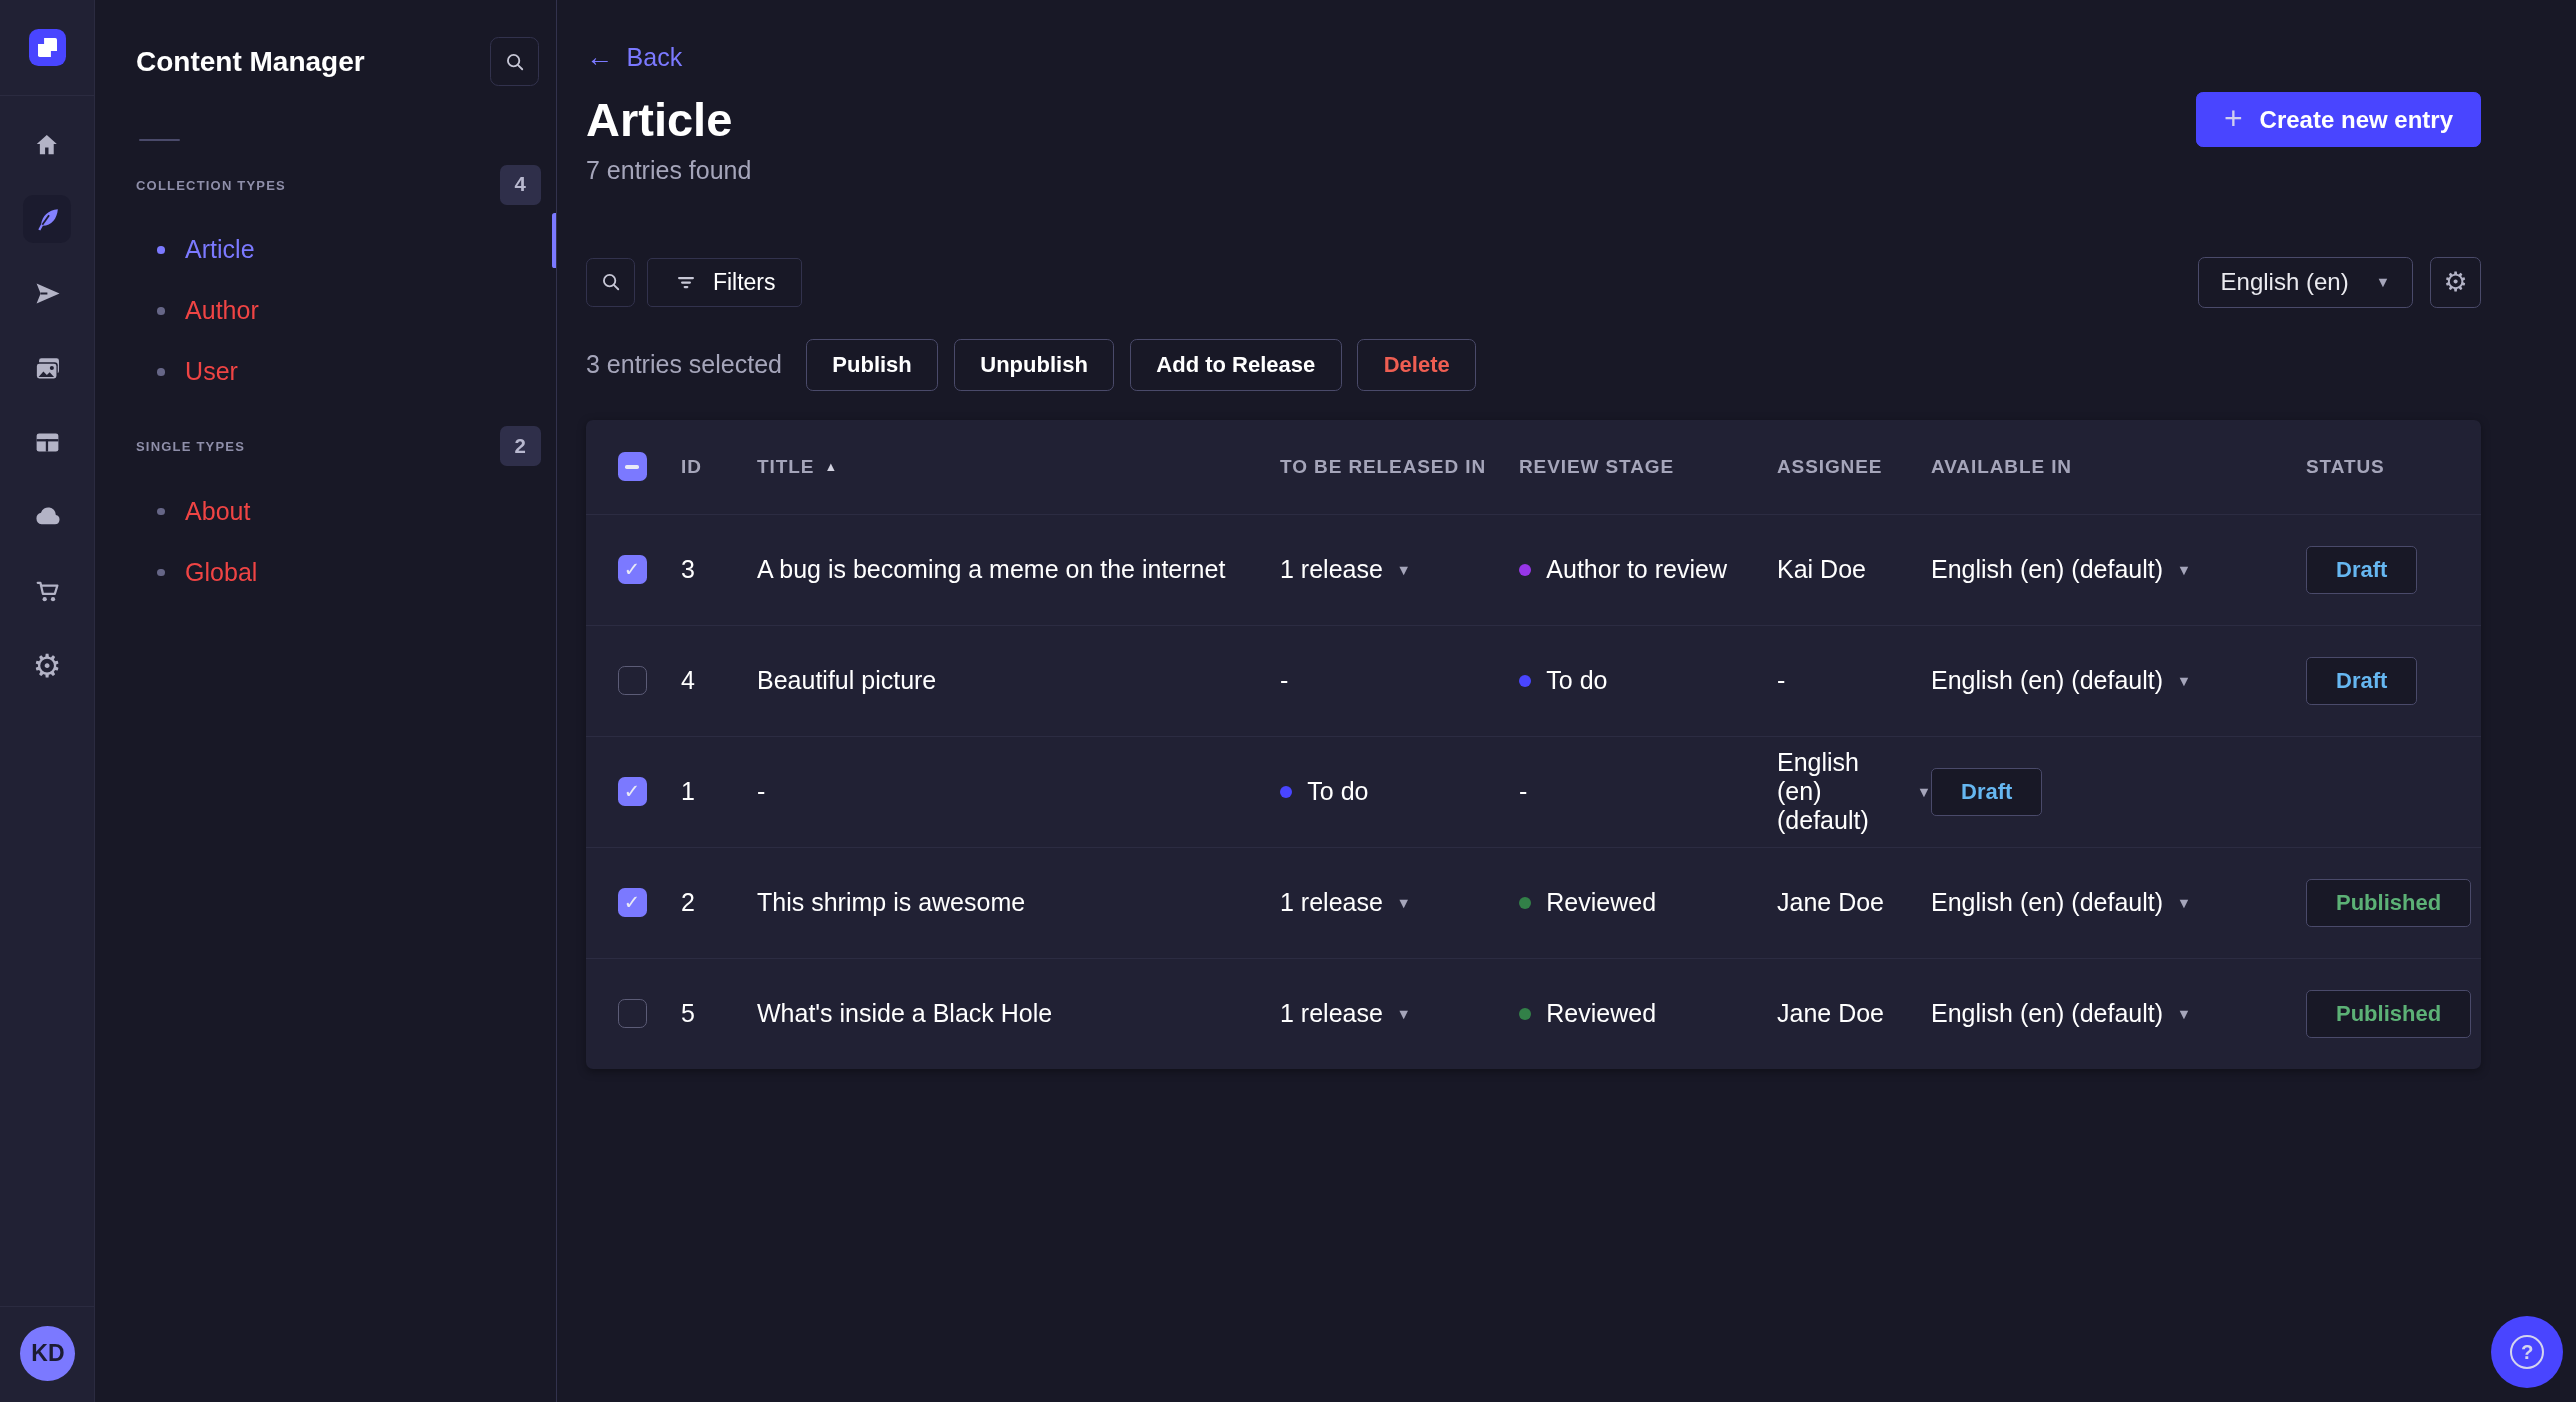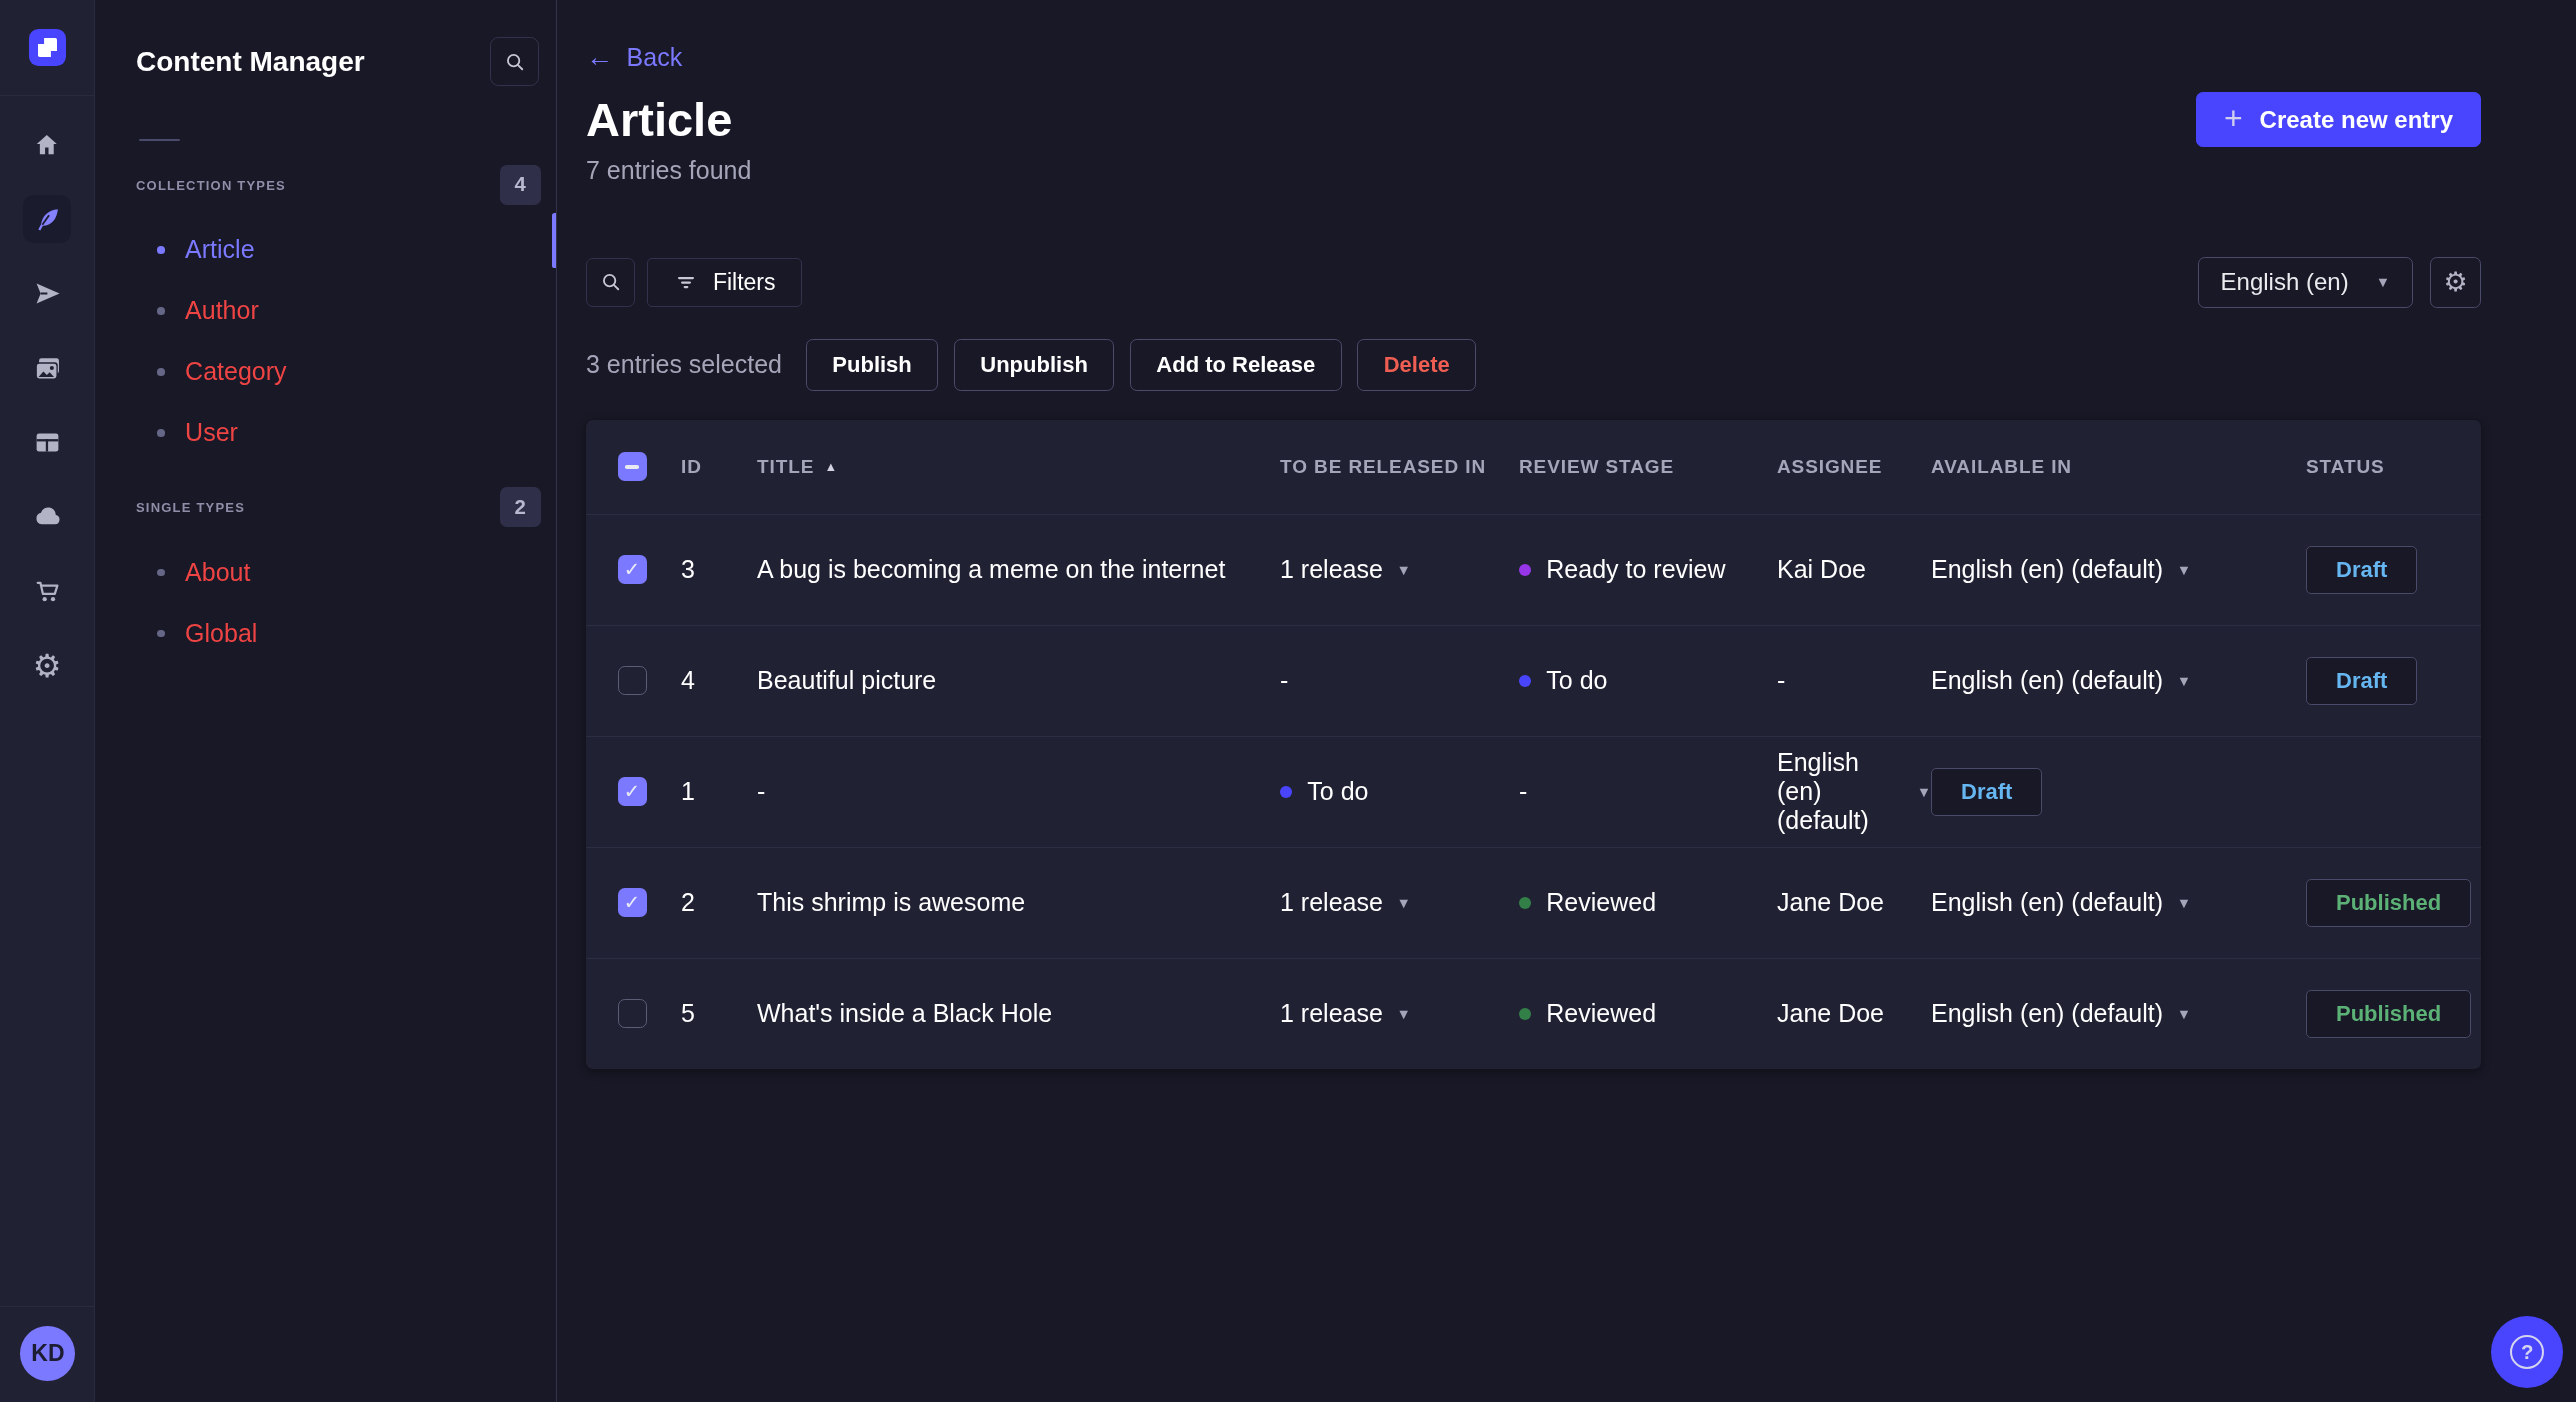--- a/index.html
+++ b/index.html
@@ -167,24 +167,20 @@
           <div class="nav-item active">
             <span class="bullet"></span>
             <span>Article</span>
           </div>
           <div class="nav-item">
             <span class="bullet"></span>
             <span>Author</span>
           </div>
           <div class="nav-item">
             <span class="bullet"></span>
-            <span>Category</span>
-          </div>
-          <div class="nav-item">
-            <span class="bullet"></span>
             <span>User</span>
           </div>
         </div>
       </div>
       <div class="nav-section">
         <div class="nav-section-head">
           <span class="nav-section-label">SINGLE TYPES</span>
           <span class="nav-badge">2</span>
         </div>
         <div class="nav-items">
@@ -293,21 +289,21 @@
             </span>
           </div>
           <div class="cell">3</div>
           <div class="cell">A bug is becoming a meme on the internet</div>
           <div class="cell">
             <span>1 release</span>
             <span class="caret release-caret">▼</span>
           </div>
           <div class="cell">
             <span class="dot" style="background: rgb(151, 54, 232);"></span>
-            <span>Ready to review</span>
+            <span>Author to review</span>
           </div>
           <div class="cell">Kai Doe</div>
           <div class="cell">
             <span>English (en) (default)</span>
             <span class="caret locale-caret">▼</span>
           </div>
           <div class="cell">
             <span class="status-badge" style="color: rgb(102, 183, 241);">Draft</span>
           </div>
         </div>

